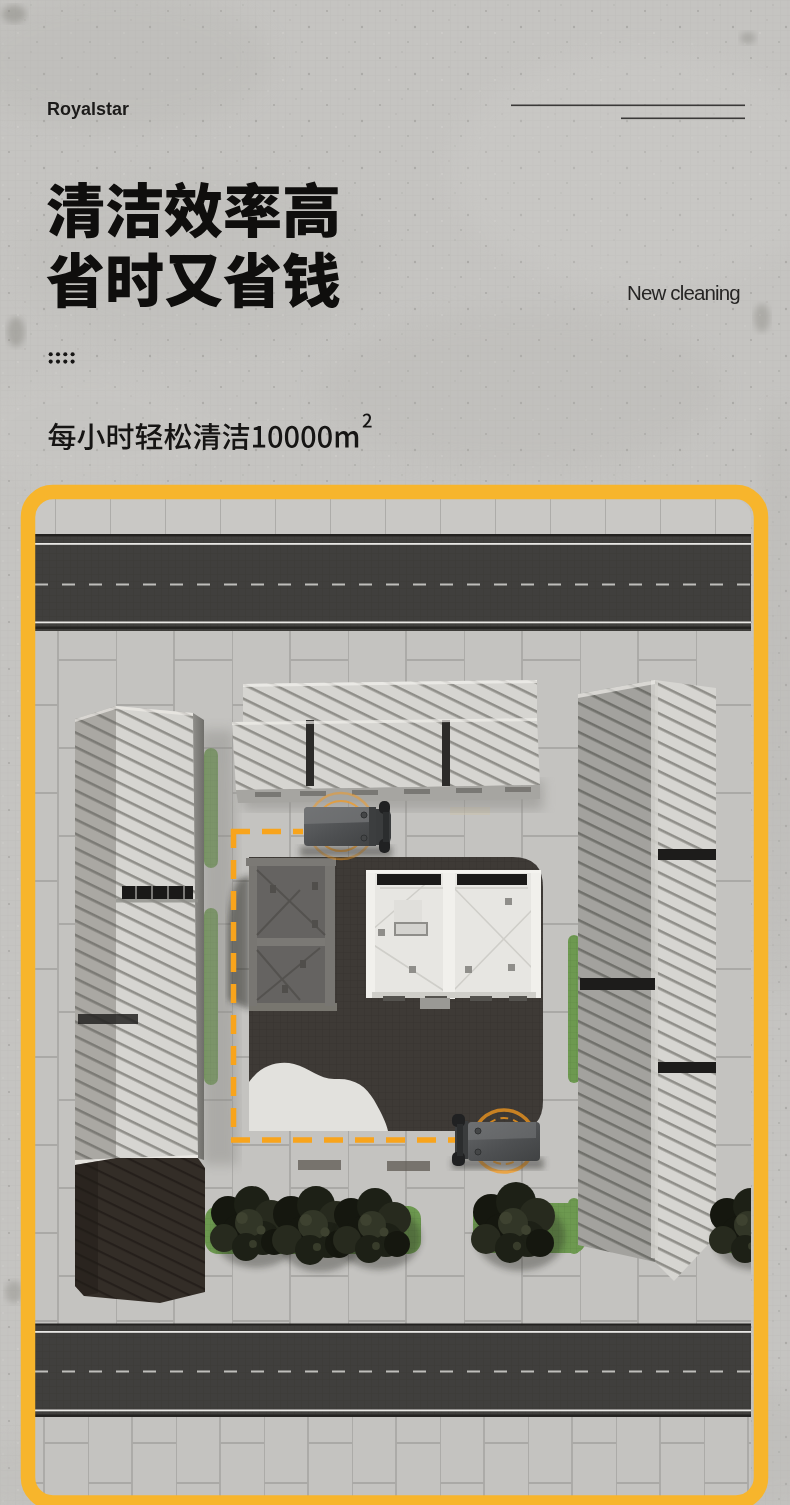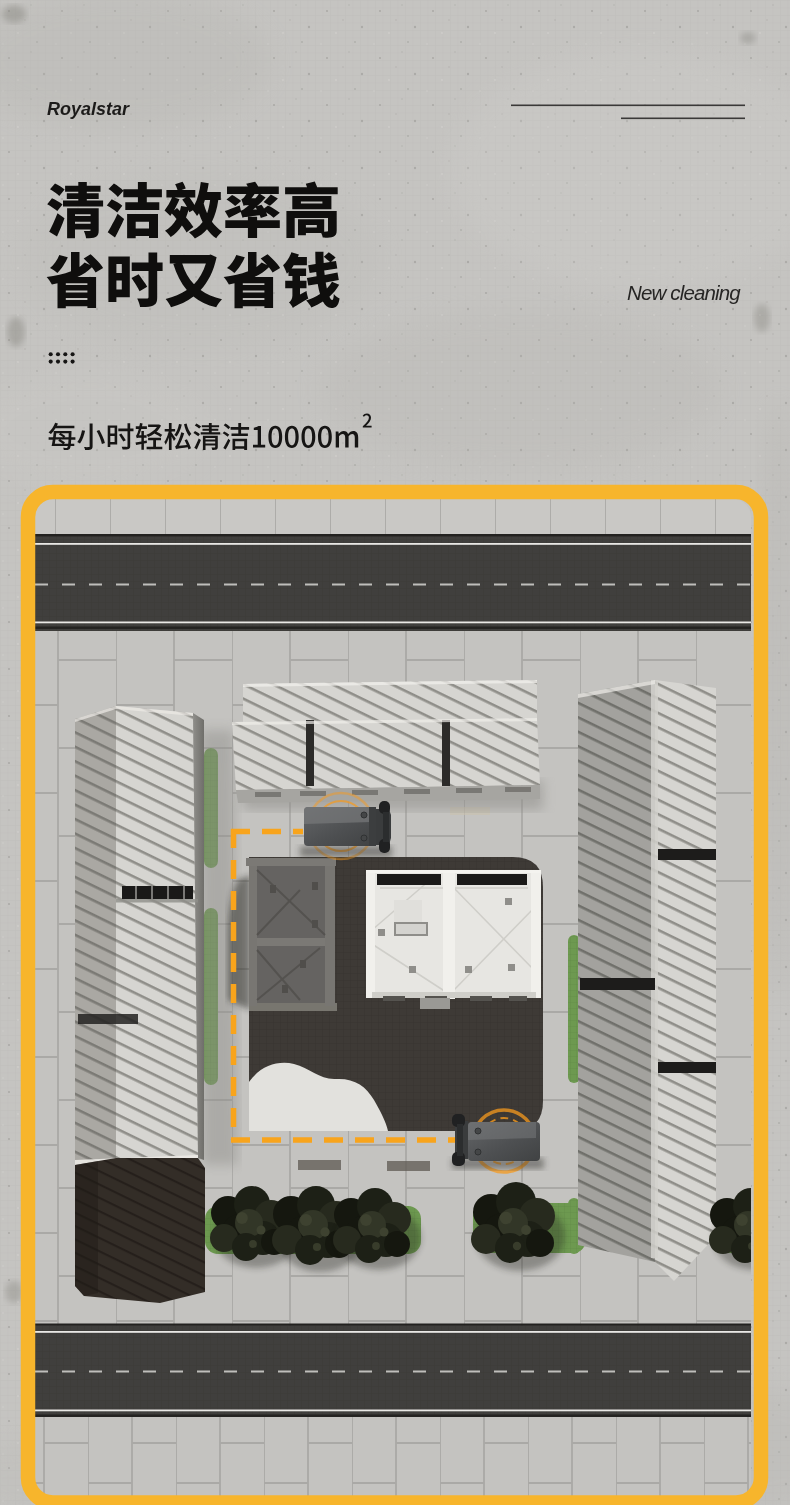--- a/index.html
+++ b/index.html
@@ -1,17 +1,17 @@
 <!DOCTYPE html>
 <html><head>
 <meta charset="utf-8">
 <style>
 html,body{margin:0;padding:0;}
 body{width:790px;height:1505px;overflow:hidden;background:#c5c4c1;font-family:"Liberation Sans",sans-serif;}
-#page{position:relative;width:790px;height:1505px;overflow:hidden;font-style:italic;}
+#page{position:relative;width:790px;height:1505px;overflow:hidden;}
 svg{display:block;}
 </style>
 </head>
 <body>
 <div id="page">
 <svg width="790" height="1505" viewBox="0 0 790 1505" xmlns="http://www.w3.org/2000/svg">
 <defs>
   <filter id="blur3">
           <feGaussianBlur stdDeviation="3"></feGaussianBlur>
         </filter>

